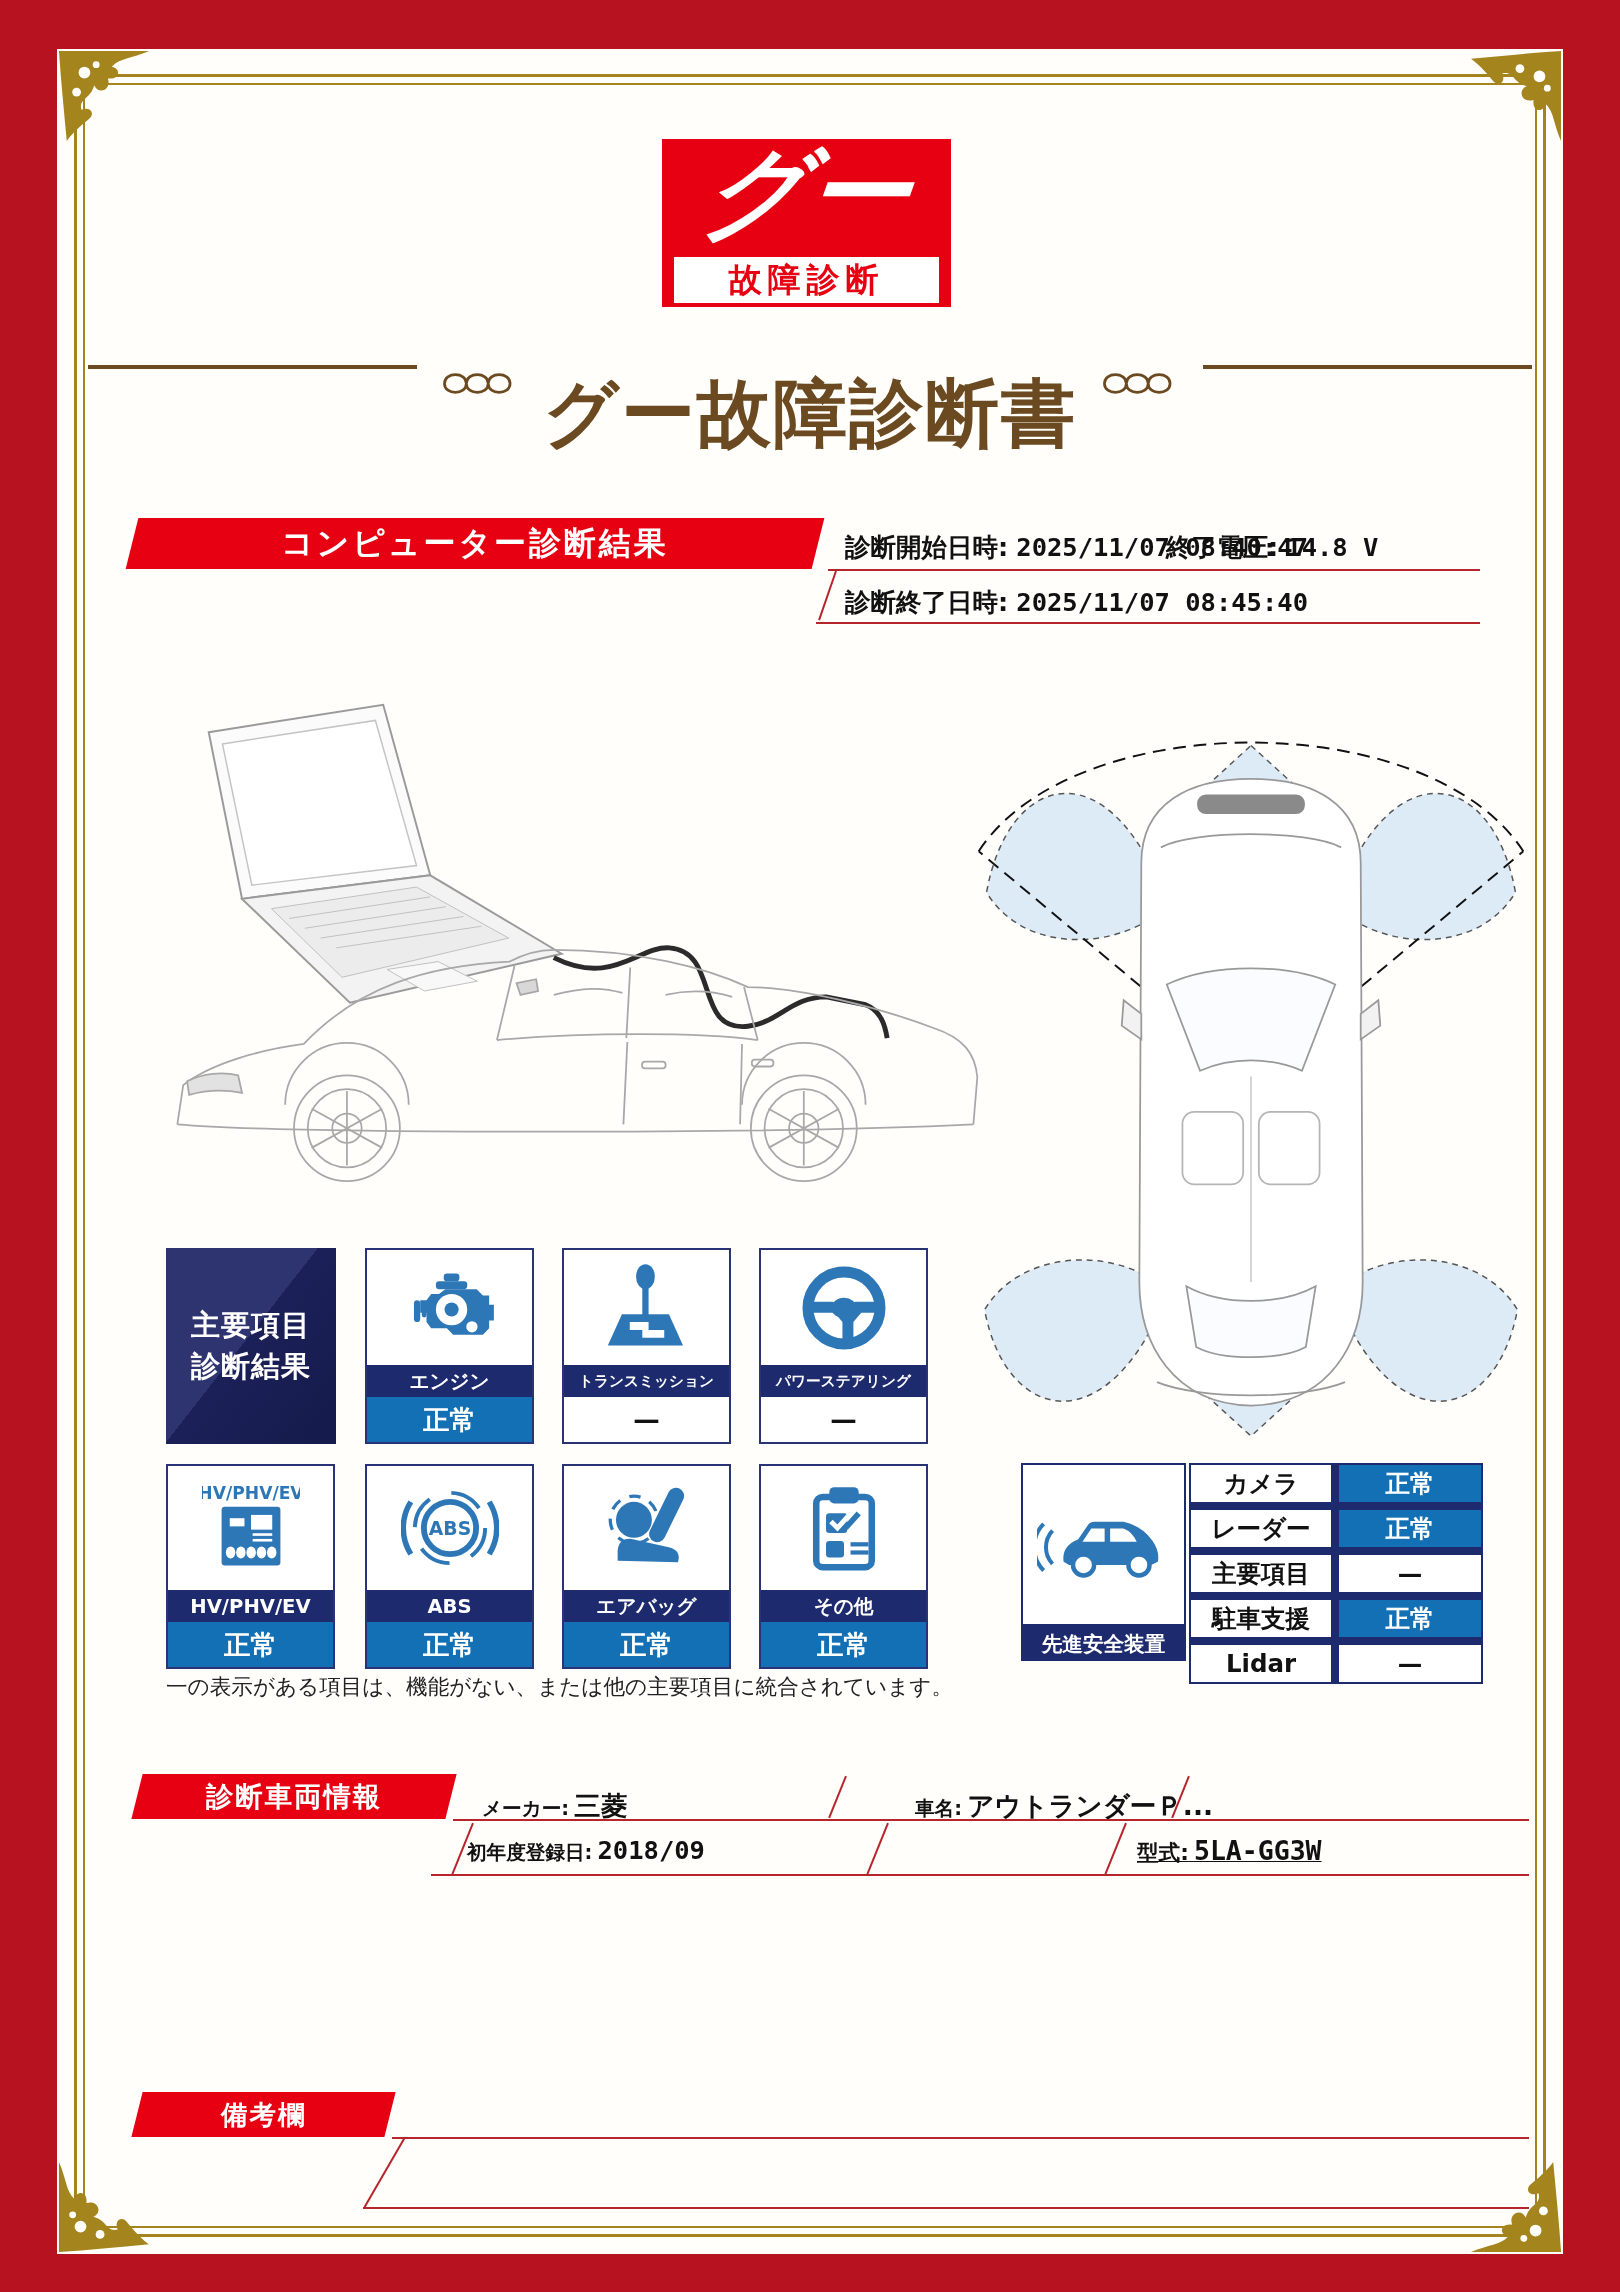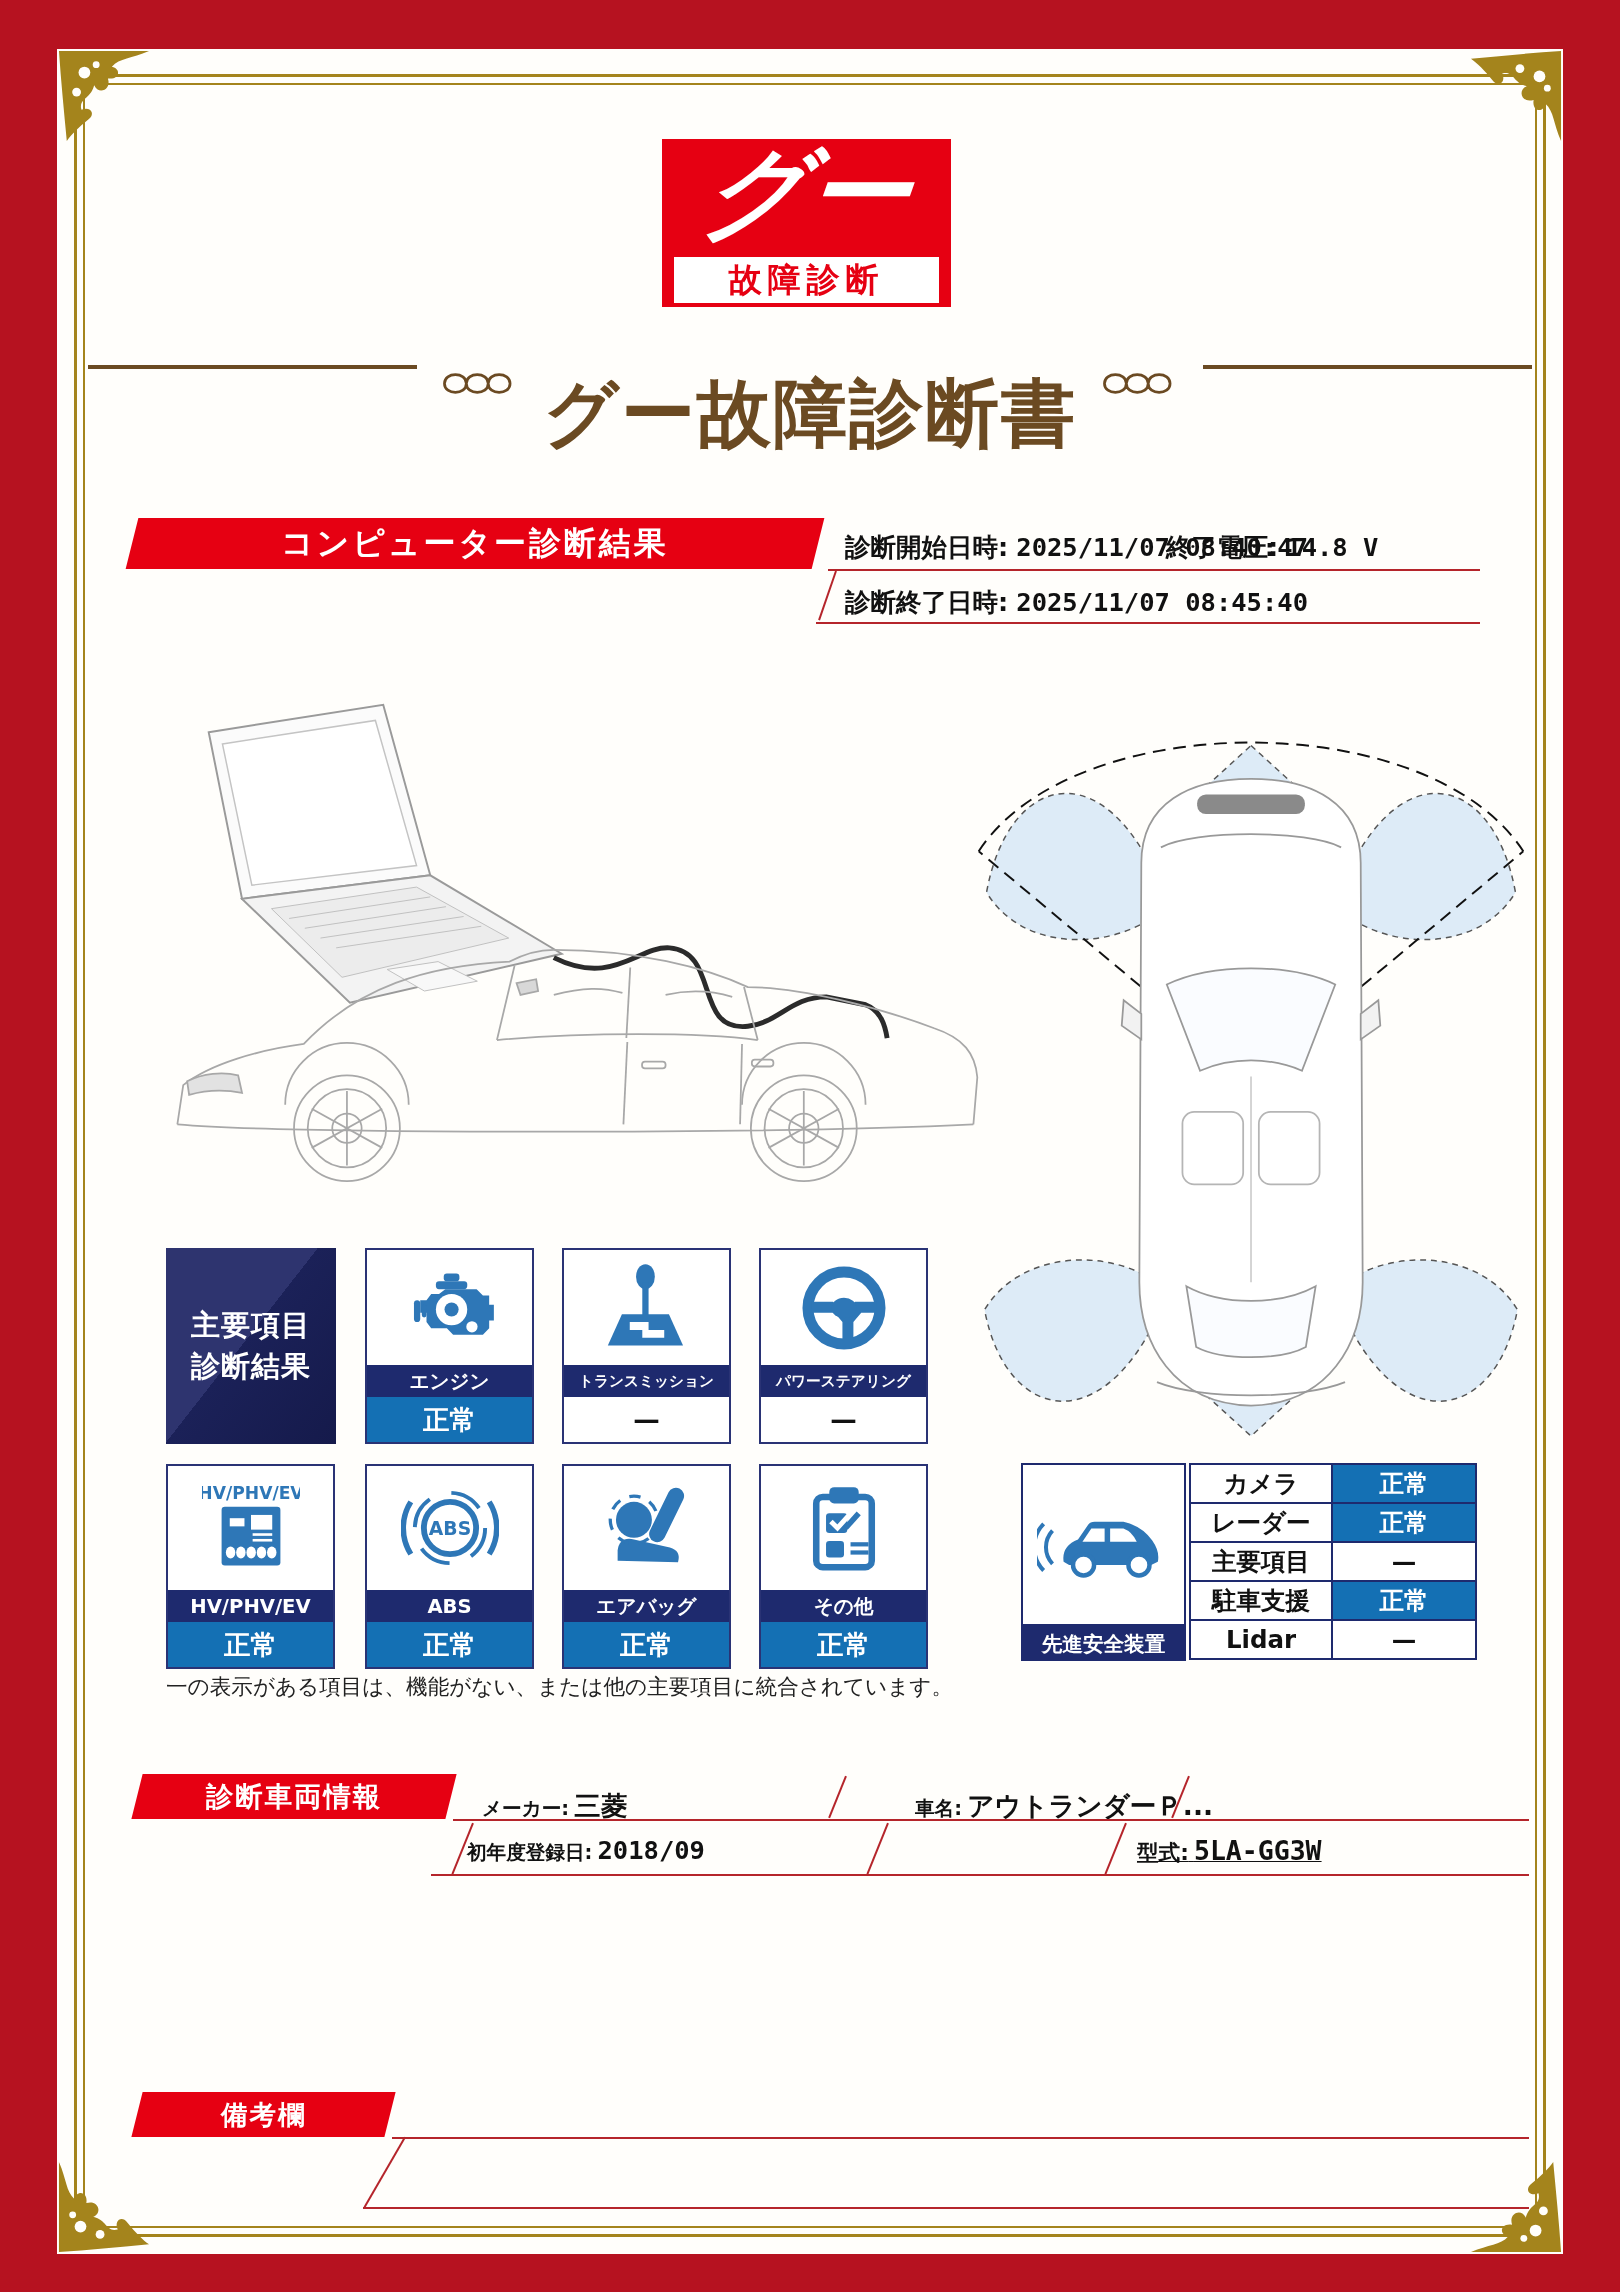--- a/index.html
+++ b/index.html
@@ -57,21 +57,21 @@
   .st-ok{background:#1470b4;color:#fff;}
   .st-dash{background:#fff;color:#111;font-size:29px;}
   .footnote{position:absolute;left:166px;top:1672px;font-size:21.6px;color:#222;}
   
   .safety-iconbox{position:absolute;left:1021px;top:1463px;width:165px;height:163px;background:#fff;
                   border:2px solid #1e2a6e;box-sizing:border-box;display:flex;align-items:center;justify-content:center;}
   .safety-label{position:absolute;left:1021px;top:1626px;width:165px;height:35px;background:#1e2a6e;
                 display:flex;align-items:center;justify-content:center;}
   .safety-label span{color:#fff;font-weight:bold;font-size:20.6px;}
   .safety-table{position:absolute;left:1189px;top:1463px;display:grid;
-                grid-template-columns:140px 142px;grid-auto-rows:37px;gap:2px;
+                grid-template-columns:140px 142px;grid-auto-rows:37px;gap:8px;
                 background:#1e2a6e;border:2px solid #1e2a6e;}
   .sname{background:#fff;display:flex;align-items:center;justify-content:center;
          color:#111;font-weight:bold;font-size:24.5px;}
   .sstat{display:flex;align-items:center;justify-content:center;font-weight:bold;font-size:24.5px;}
   
   .vtext{position:absolute;white-space:nowrap;color:#111;}
   .vlabel{font-size:19.6px;font-weight:bold;color:#111;}
   .vval{font-size:26.5px;font-weight:bold;color:#111;}
   .thinline{position:absolute;height:1.5px;background:#b5252b;}
   .tslant{position:absolute;width:1.5px;background:#b5252b;transform-origin:top center;}

